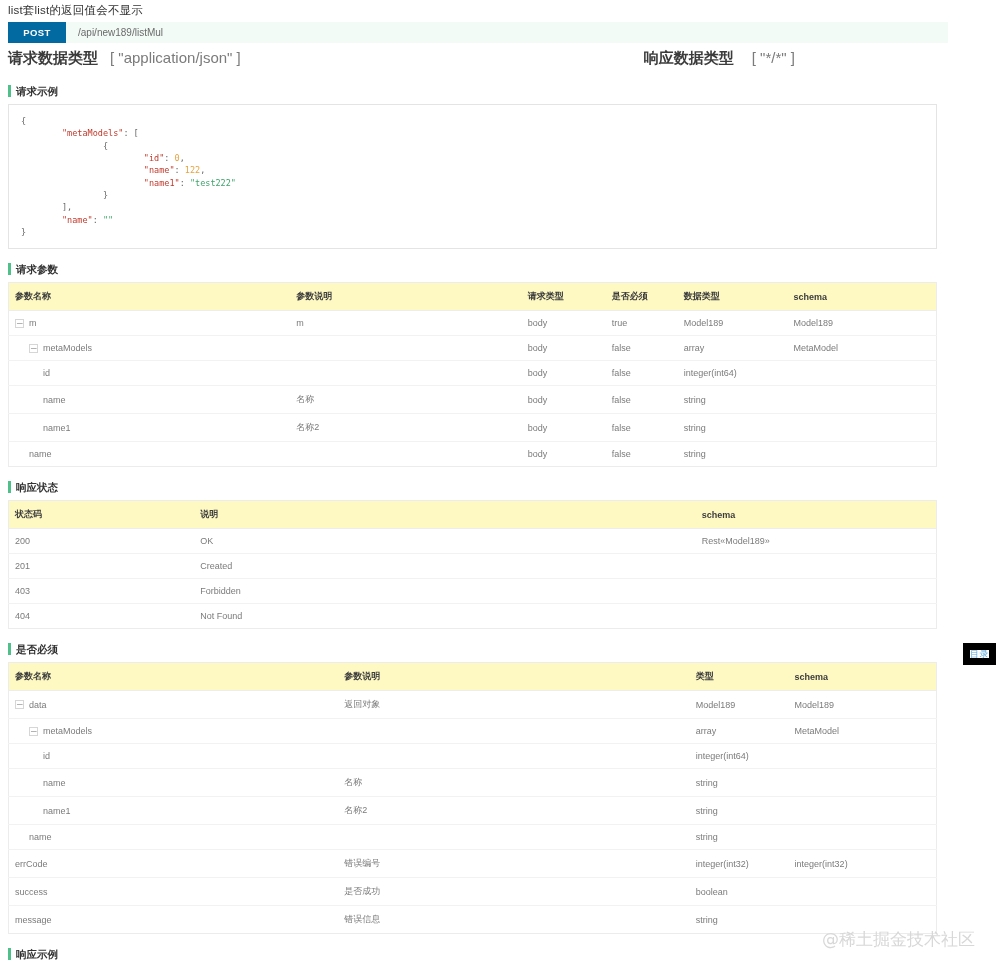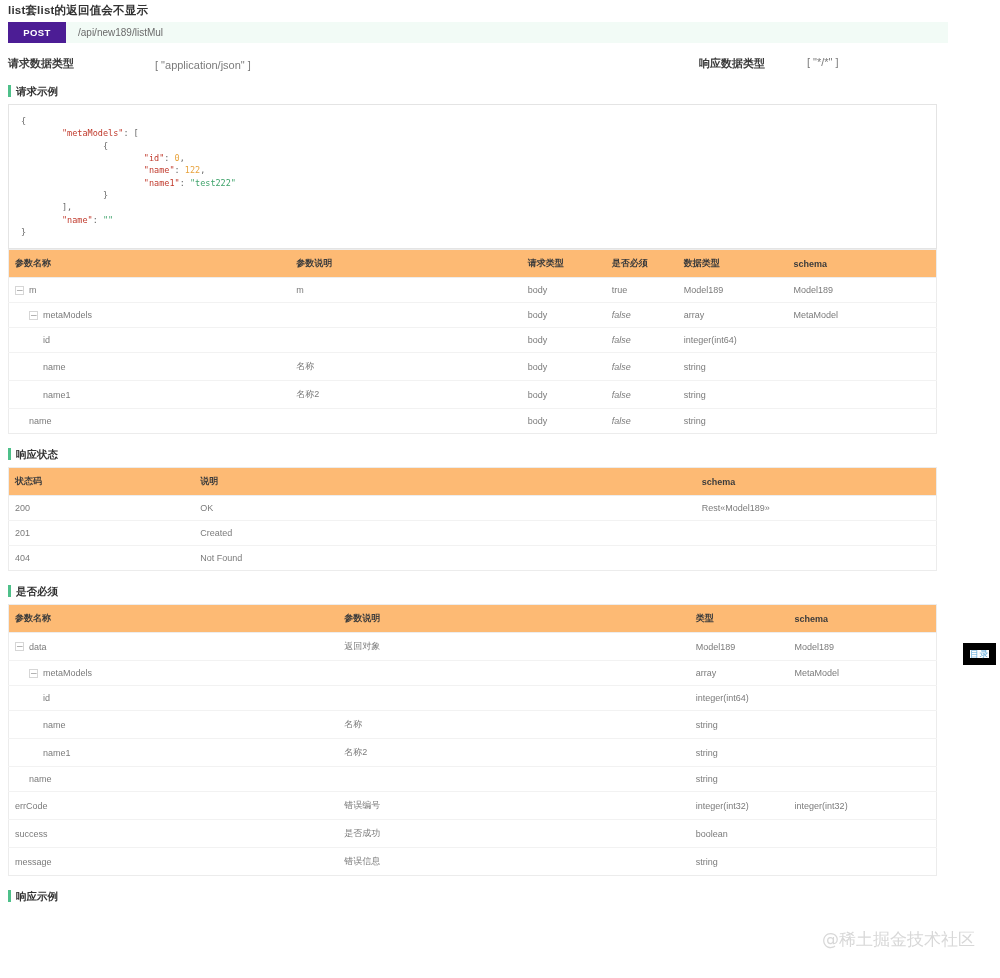--- a/index.html
+++ b/index.html
@@ -8,40 +8,40 @@
     width: 1000px; height: 978px;
     background: #ffffff;
     font-family: "Liberation Sans", "DejaVu Sans", sans-serif;
     color: #444;
     overflow: hidden;
   }
   .page { position: relative; width: 1000px; height: 978px; background:#fff; }
 
   
   .doc-title {
-    font-size: 11.5px; font-weight: bold; color: #333;
+    font-size: 11.5px; font-weight: normal; color: #333;
     padding: 3px 9px 4px 8px; letter-spacing: .2px;
   }
 
   
   .url-bar {
     position: relative; display: flex; align-items: center;
     width: 940px; margin: 0 0 0 8px; height: 21px;
     background: #f2fbf6;
   }
   .method-badge {
-    width: 58px; height: 21px; background: #4c1d95;
+    width: 58px; height: 21px; background: #0369a1;
     color: #fff; font-size: 9.5px; font-weight: bold;
     display: flex; align-items: center; justify-content: center;
     letter-spacing: .4px;
   }
   .url-path { font-size: 10px; color: #6b6b6b; margin-left: 12px; }
 
   
-  .ctype-row { display: flex; align-items: flex-end; height: 22px; margin: 6px 0 0 0; font-size: 11px; gap: 45px; }
+  .ctype-row { display: flex; align-items: flex-start; height: 22px; margin: 6px 0 0 0; font-size: 15px; }
   .ctype-label { width: 110px; padding-left: 8px; color: #3b3b3b; font-weight: bold; }
   .ctype-value { color: #7b7b7b; }
   .ctype-block-2 { margin-left: 355px; display: flex; }
   .ctype-block-2 .ctype-label { width: 108px; padding-left: 0; margin-left: 48px; }
 
   
   .section-head {
     display: flex; 
     margin: 14px 0 5px 8px; font-size: 10.5px;
     font-weight: bold; color: #333;
@@ -68,30 +68,30 @@
   
   table.api {
     margin-left: 8px; width: 929px;
     border-collapse: collapse;
     border: 1px solid #ececec;
     background: #fff; font-size: 9px;
   }
   table.api th {
     text-align: left; font-weight: bold; color: #3c3c3c;
     padding: 7px 6px; font-size: 9px;
-    border-bottom: 1px solid #ededed; background: #fdba74;
+    border-bottom: 1px solid #ededed; background: #fef9c3;
   }
   table.api td {
     padding: 7px 6px; color: #7b7b7b;
     border-bottom: 1px solid #f2f2f2;
     vertical-align: middle;
   }
   table.api tr:last-child td { border-bottom: none; }
   .val-true  { color: #e8505b; }
-  .val-false { color: #8a8a8a; font-style: italic; }
+  .val-false { color: #8a8a8a; }
   .tree-name { display: flex; align-items: center; white-space: nowrap; }
   .tree-toggle {
     display: inline-block; width: 9px; height: 9px;
     line-height: 7px; text-align: center;
     border: 1px solid #d6d6d6; color: #9a9a9a;
     font-size: 9px; margin-right: 5px; background: #fff;
     font-family: "DejaVu Sans", sans-serif;
   }
   .tree-spacer { display: inline-block; width: 14px; }
 
@@ -141,20 +141,24 @@
 <span class="tok-pun">        </span><span class="tok-key">"metaModels"</span><span class="tok-pun">: [</span>
 <span class="tok-pun">                </span><span class="tok-pun">{</span>
 <span class="tok-pun">                        </span><span class="tok-key">"id"</span><span class="tok-pun">: </span><span class="tok-num">0</span><span class="tok-pun">,</span>
 <span class="tok-pun">                        </span><span class="tok-key">"name"</span><span class="tok-pun">: </span><span class="tok-num">122</span><span class="tok-pun">,</span>
 <span class="tok-pun">                        </span><span class="tok-key">"name1"</span><span class="tok-pun">: </span><span class="tok-str">"test222"</span>
 <span class="tok-pun">                </span><span class="tok-pun">}</span>
 <span class="tok-pun">        </span><span class="tok-pun">],</span>
 <span class="tok-pun">        </span><span class="tok-key">"name"</span><span class="tok-pun">: </span><span class="tok-str">""</span>
 <span class="tok-pun">}</span></div>
 
+  <div class="section-head">
+    <span class="section-bar"></span>
+    <span>请求参数</span>
+  </div>
   <table class="api">
     <colgroup>
       <col style="width:282px">
         <col style="width:232px">
         <col style="width:84px">
       <col style="width:72px">
         <col style="width:110px">
         <col style="width:149px">
     </colgroup>
     <thead>
@@ -275,20 +279,25 @@
           <td>200</td>
           <td>OK</td>
           <td>Rest«Model189»</td>
         </tr>
         <tr>
           <td>201</td>
           <td>Created</td>
           <td></td>
         </tr>
         <tr>
+          <td>403</td>
+          <td>Forbidden</td>
+          <td></td>
+        </tr>
+        <tr>
           <td>404</td>
           <td>Not Found</td>
           <td></td>
         </tr>
       </tbody>
   </table>
 
   <div class="section-head">
     <span class="section-bar"></span>
     <span>是否必须</span>

